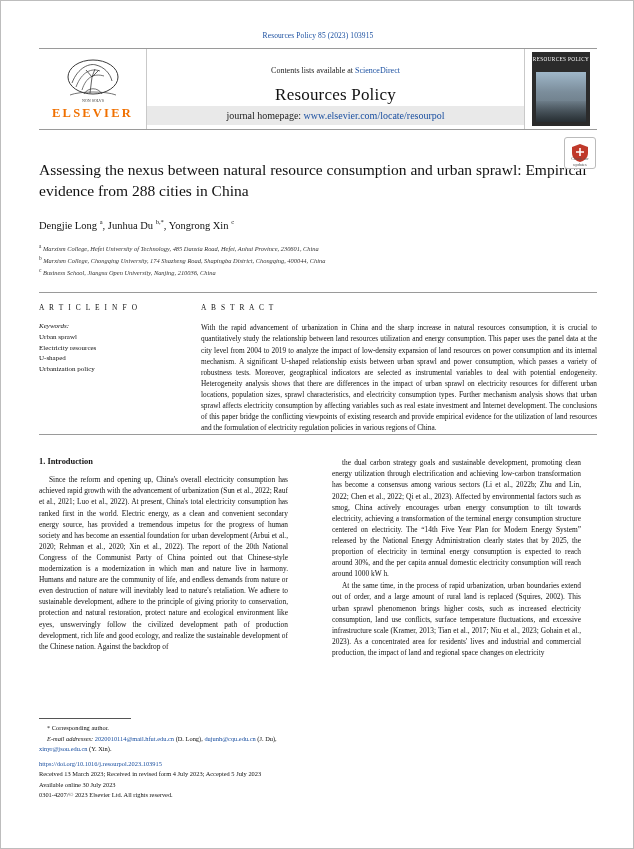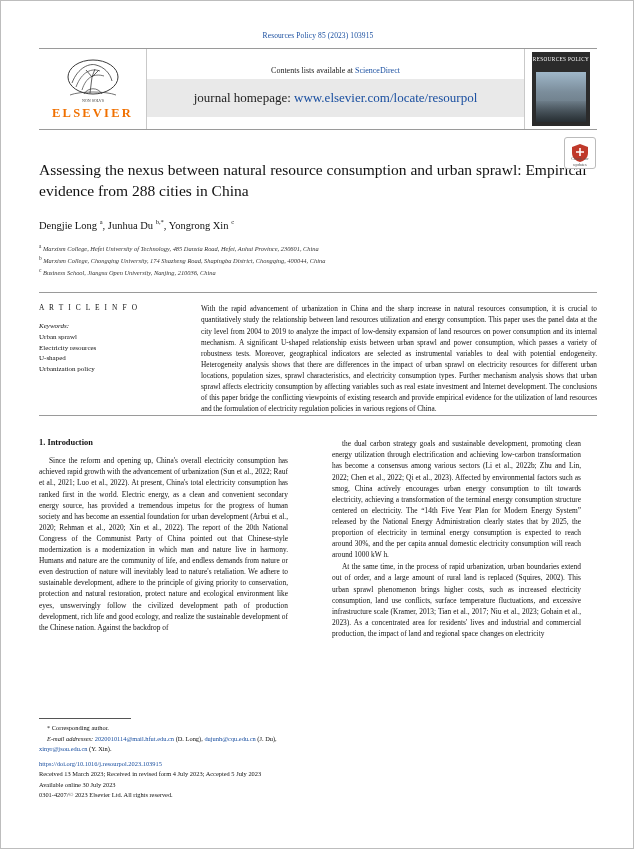--- a/index.html
+++ b/index.html
@@ -80,26 +80,26 @@
   .mast-title {
     font-size: 17px;
     color: #111;
     margin: 10px 0 12px;
     letter-spacing: .2px;
   }
   .mast-homepage {
     width: 100%;
     background: #e9e9e9;
     text-align: center;
-    font-size: 13px;
-    padding: 11px 0;
+    font-size: 10px;
+    padding: 4px 0;
     box-sizing: border-box;
     color: #222;
     position: absolute;
-    bottom: 12px;
+    bottom: 4px;
     left: 0;
   }
   .mast-homepage a { color: #1a4fa0; text-decoration: none; }
   .mast-right {
     width: 72px;
     border-left: 1px solid #c9c9c9;
     display: flex;
     align-items: center;
     justify-content: center;
     background: #fff;
@@ -326,20 +326,21 @@
     <div class="info-abstract">
       <div class="col-info">
         <div class="sect-head">A R T I C L E   I N F O</div>
         <div class="kw-head">Keywords:</div>
         <div class="kw-item">Urban sprawl</div>
         <div class="kw-item">Electricity resources</div>
         <div class="kw-item">U-shaped</div>
         <div class="kw-item">Urbanization policy</div>
       </div>
       <div class="col-abs">
+        <div class="sect-head">A B S T R A C T</div>
         <div class="abs-text">With the rapid advancement of urbanization in China and the sharp increase in natural resources consumption, it is crucial to quantitatively study the relationship between land resources utilization and energy consumption. This paper uses the panel data at the city level from 2004 to 2019 to analyze the impact of low-density expansion of land resources on power consumption and its internal mechanism. A significant U-shaped relationship exists between urban sprawl and power consumption, which passes a variety of robustness tests. Moreover, geographical indicators are selected as instrumental variables to deal with potential endogeneity. Heterogeneity analysis shows that there are differences in the impact of urban sprawl on electricity resources for different urban locations, population sizes, sprawl characteristics, and electricity consumption types. Further mechanism analysis shows that urban sprawl affects electricity consumption by affecting variables such as real estate investment and Internet development. The conclusions of this paper bridge the conflicting viewpoints of existing research and provide empirical evidence for the utilization of land resources and the formulation of electricity regulation policies in various regions of China.</div>
       </div>
     </div>
 
     <div class="body-cols">
       <div class="bcol">
         <div class="sec-title">1. Introduction</div>
         <p class="para">Since the reform and opening up, China's overall electricity consumption has achieved rapid growth with the advancement of urbanization (Sun et al., 2022; Rauf et al., 2021; Luo et al., 2022). At present, China's total electricity consumption has ranked first in the world. Electric energy, as a clean and convenient secondary energy source, has provided a tremendous impetus for the progress of human society and has become an essential foundation for urban development (Arbui et al., 2020; Rehman et al., 2020; Xin et al., 2022). The report of the 20th National Congress of the Communist Party of China pointed out that Chinese-style modernization is a modernization in which man and nature live in harmony. Humans and nature are the community of life, and endless demands from nature or even destruction of nature will inevitably lead to nature's retaliation. We adhere to sustainable development, adhere to the principle of giving priority to conservation, protection and natural restoration, protect nature and ecological environment like eyes, unswervingly follow the civilized development path of production development, rich life and good ecology, and realize the sustainable development of the Chinese nation. Against the backdrop of</p>
       </div>
       <div class="bcol">

